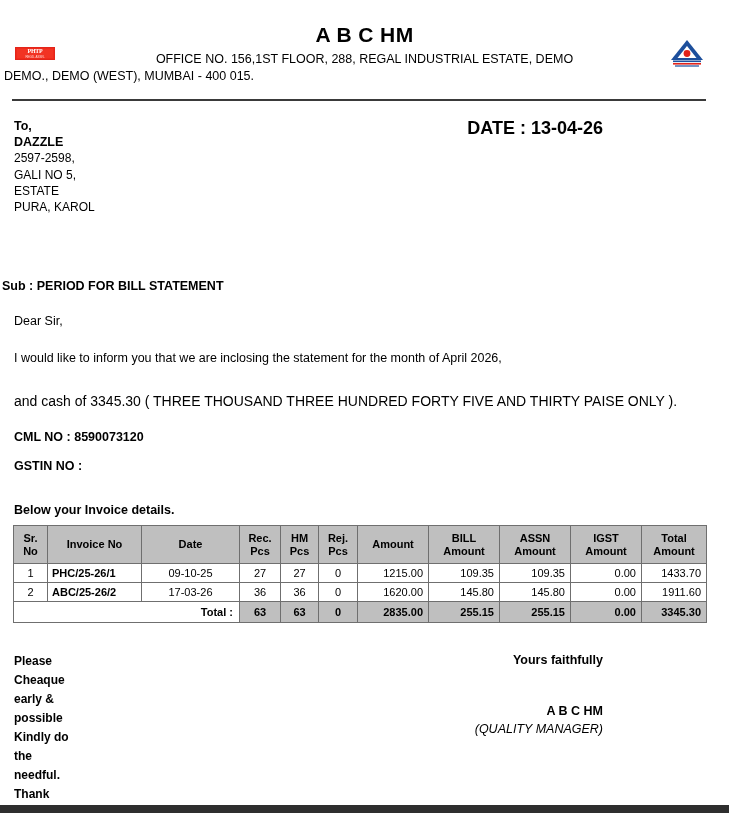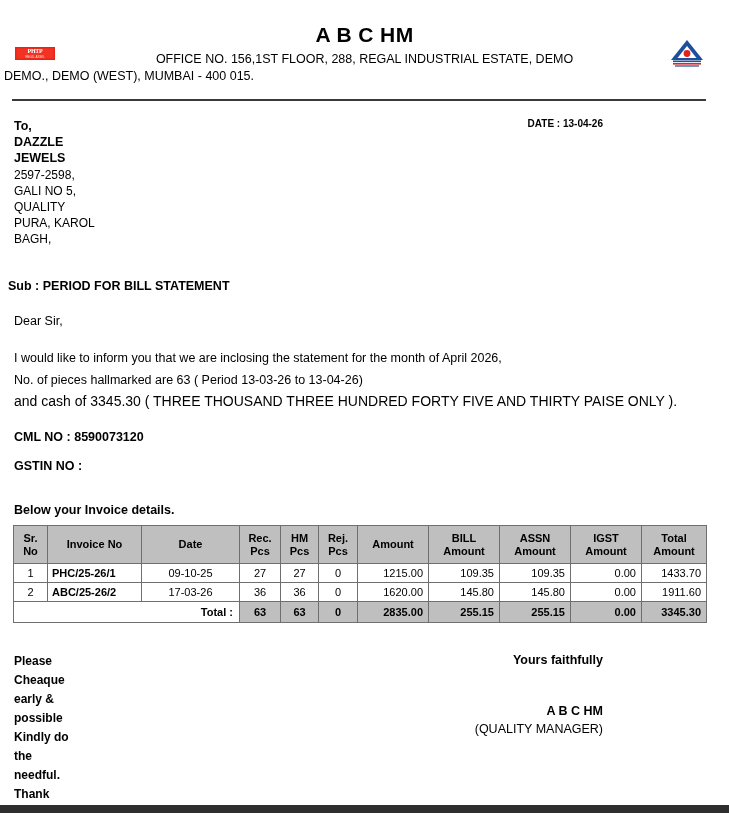--- a/index.html
+++ b/index.html
@@ -121,30 +121,30 @@
     width: 300px;
     font-size: 12px;
     line-height: 16.2px;
   }
   .addr-block .ln { display: block; white-space: pre; }
   .addr-block .b { font-weight: bold; font-size: 12.5px; }
 
   .date-line {
     position: absolute;
     right: 23px; top: 118px;
-    font-size: 10px;
+    font-size: 18px;
     font-weight: bold;
     text-align: right;
     white-space: nowrap;
   }
 
   
   .subject {
     position: absolute;
-    left: 8px; top: 279px;
+    left: 2px; top: 279px;
     font-size: 12.5px;
     font-weight: bold;
     white-space: nowrap;
   }
   .salutation {
     position: absolute;
     left: 14px; top: 314px;
     font-size: 12.5px;
     white-space: nowrap;
   }
@@ -276,20 +276,21 @@
     font-weight: bold;
     text-align: right;
     white-space: nowrap;
   }
   .sign-role {
     position: absolute;
     right: 23px; top: 722px;
     font-size: 12.5px;
     text-align: right;
     white-space: nowrap;
+    font-style: italic;
   }
 
   .footer-bar {
     position: absolute;
     left: 0; top: 805px;
     width: 729px; height: 8px;
     background: #2e2e2e;
   }
 </style>
 </head>
@@ -319,34 +320,31 @@
         <rect x="7" y="27.4" width="24" height="1.2" fill="#1d4f9c"></rect>
       </svg>
     </div>
 
     <div class="rule-top"></div>
   </div>
 
   <div class="addr-block">
     <span class="ln b">To,</span>
     <span class="ln b">DAZZLE</span>
-    <span class="ln b">JEWELS</span>
     <span class="ln">2597-2598,</span>
     <span class="ln">GALI NO 5,</span>
-    <span class="ln">QUALITY</span>
+    <span class="ln">ESTATE</span>
     <span class="ln">PURA, KAROL</span>
-    <span class="ln">BAGH,</span>
   </div>
 
   <div class="date-line">DATE : 13-04-26</div>
 
   <div class="subject">Sub : PERIOD FOR BILL STATEMENT</div>
   <div class="salutation">Dear Sir,</div>
   <div class="para1">I would like to inform you that we are inclosing the statement for the month of  April 2026,</div>
-  <div class="para2">No. of pieces hallmarked are 63 ( Period 13-03-26 to 13-04-26)</div>
   <div class="para3">and cash of 3345.30 ( THREE THOUSAND THREE HUNDRED FORTY FIVE AND THIRTY PAISE ONLY ).</div>
   <div class="cml">CML NO : 8590073120</div>
   <div class="gstin">GSTIN NO :</div>
   <div class="below-note">Below your Invoice details.</div>
 
   <div class="inv-table-wrap">
     <table class="inv">
       <colgroup>
         <col style="width:34px">
         <col style="width:94px">

